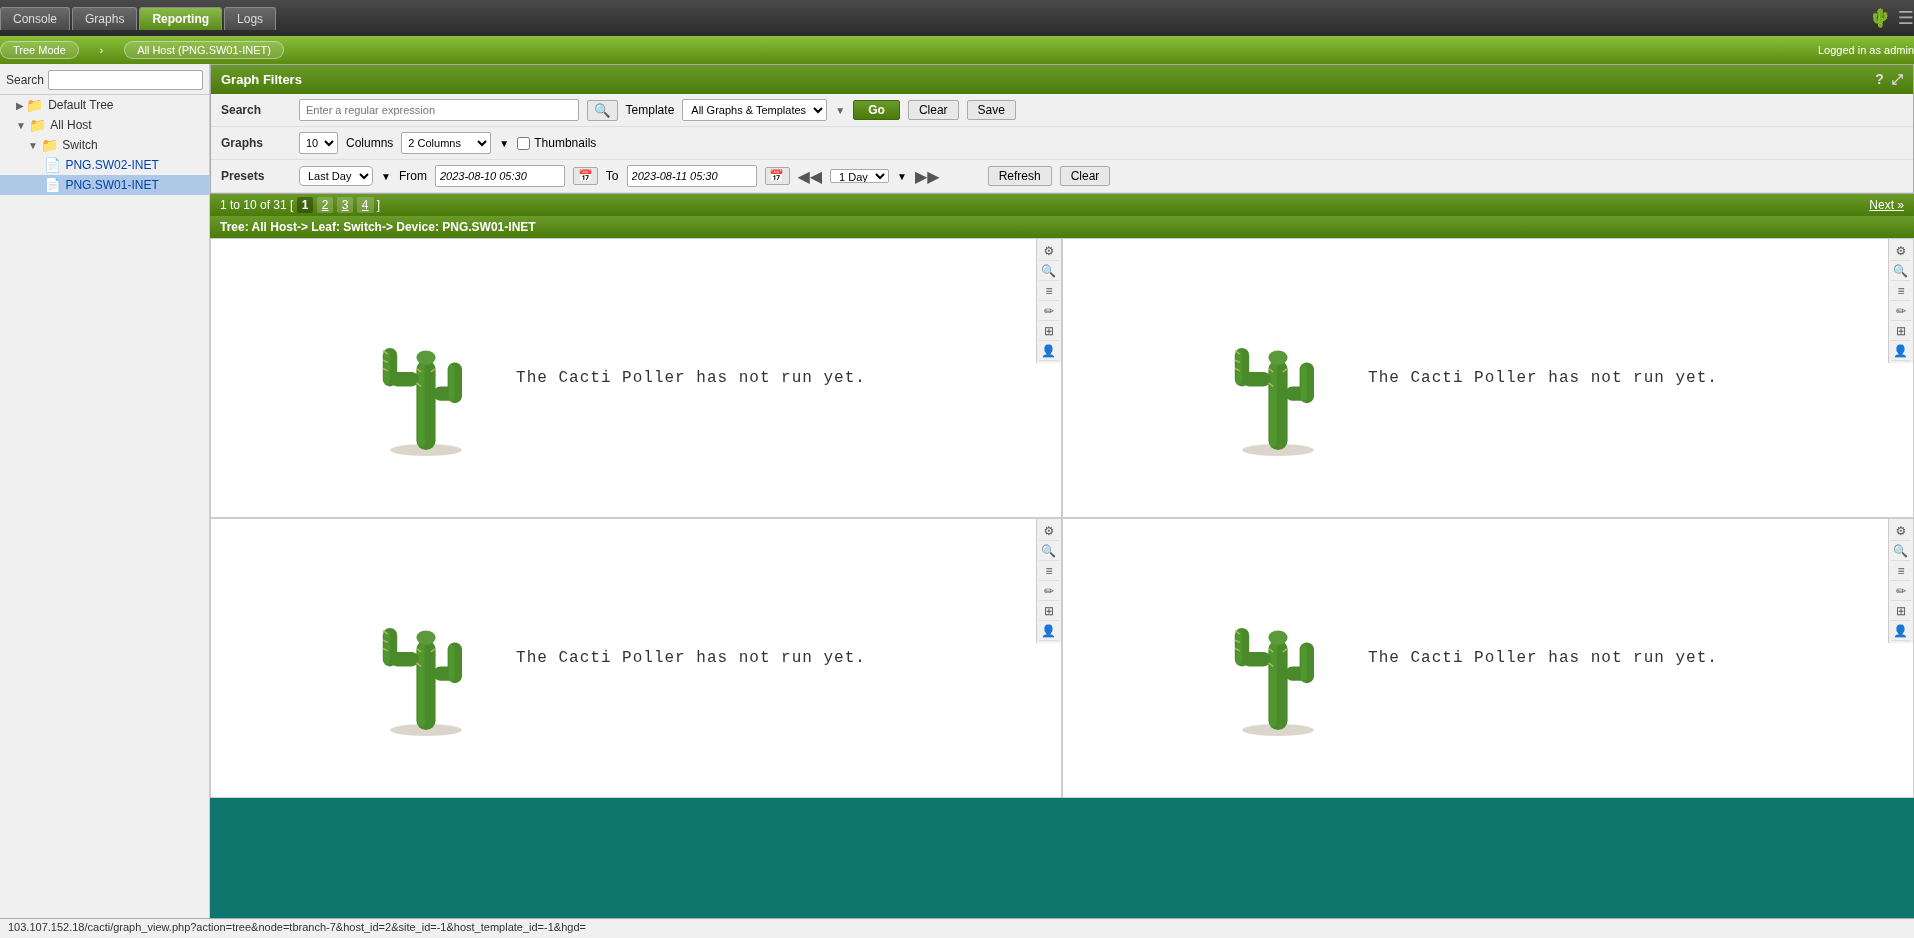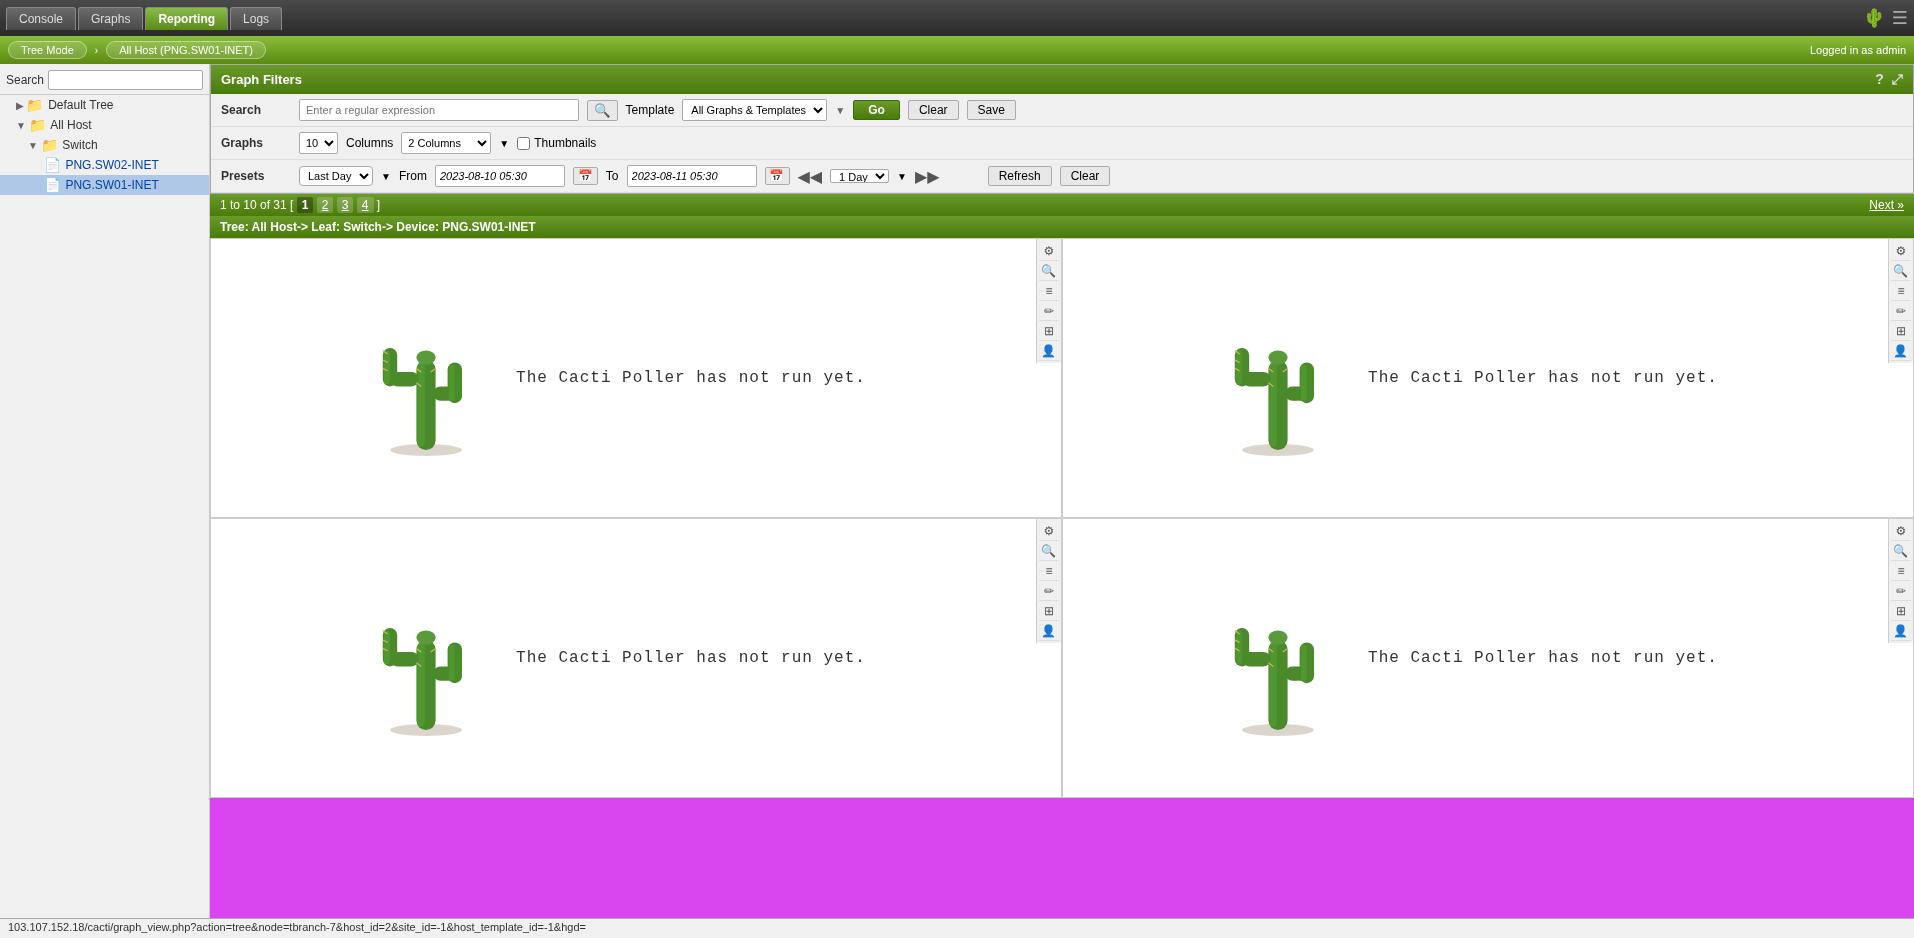--- a/index.html
+++ b/index.html
@@ -2,41 +2,41 @@
 <html><head>
   <meta charset="utf-8">
   <style>
     * { box-sizing: border-box; margin: 0; padding: 0; }
     body { font-family: Tahoma, Arial, sans-serif; font-size: 12px; background: #d0d0d0; overflow: hidden; }
 
     
     #top-nav {
       background: linear-gradient(to bottom, #4a4a4a, #2a2a2a);
       display: flex; align-items: center;
-      height: 36px; padding: 0 6px; gap: 2px;
+      height: 36px; padding: 0 0; gap: 2px;
     }
     .nav-tab {
       padding: 4px 12px; font-size: 12px; color: #ddd;
       background: linear-gradient(to bottom, #6a6a6a, #4a4a4a);
       border: 1px solid #888; border-bottom: none;
       border-radius: 3px 3px 0 0; cursor: pointer;
     }
     .nav-tab.active {
       background: linear-gradient(to bottom, #8aba4a, #5a8a1a);
       color: #fff; font-weight: bold;
     }
     .top-right-icons {
       margin-left: auto; display: flex; align-items: center; gap: 6px;
     }
     .top-right-icons span { color: #aaa; font-size: 18px; cursor: pointer; }
 
     
     #breadcrumb-bar {
       background: linear-gradient(to bottom, #8abe3a, #5a8a10);
-      height: 28px; display: flex; align-items: center; padding: 0 8px; gap: 8px;
+      height: 28px; display: flex; align-items: center; padding: 0 0; gap: 21px;
     }
     .breadcrumb-pill {
       background: rgba(255,255,255,0.15);
       border: 1px solid rgba(255,255,255,0.4);
       border-radius: 10px; padding: 2px 12px;
       font-size: 11px; color: #fff; cursor: pointer;
     }
     .breadcrumb-arrow { color: #fff; font-size: 10px; }
     .logged-in-text { margin-left: auto; color: #fff; font-size: 11px; }
 
@@ -67,21 +67,21 @@
     .tree-item.selected { background: #b0c8e8; }
     .tree-item .icon { margin-right: 4px; font-size: 14px; }
     .tree-item .arrow { font-size: 10px; margin-right: 3px; color: #666; }
     .tree-indent-1 { padding-left: 16px; }
     .tree-indent-2 { padding-left: 28px; }
     .tree-indent-3 { padding-left: 44px; }
     .folder-icon { color: #5080c0; }
     .blue-link { color: #0044aa; }
 
     
-    #content { flex: 1; overflow-y: auto; background: #d946ef; }
+    #content { flex: 1; overflow-y: auto; background: #0f766e; }
 
     
     #graph-filters {
       background: #f0f0f0;
       border: 1px solid #aaa;
       margin: 0;
     }
     .gf-header {
       background: linear-gradient(to bottom, #6a9a2a, #4a7a0a);
       color: #fff; font-size: 13px; font-weight: bold;

